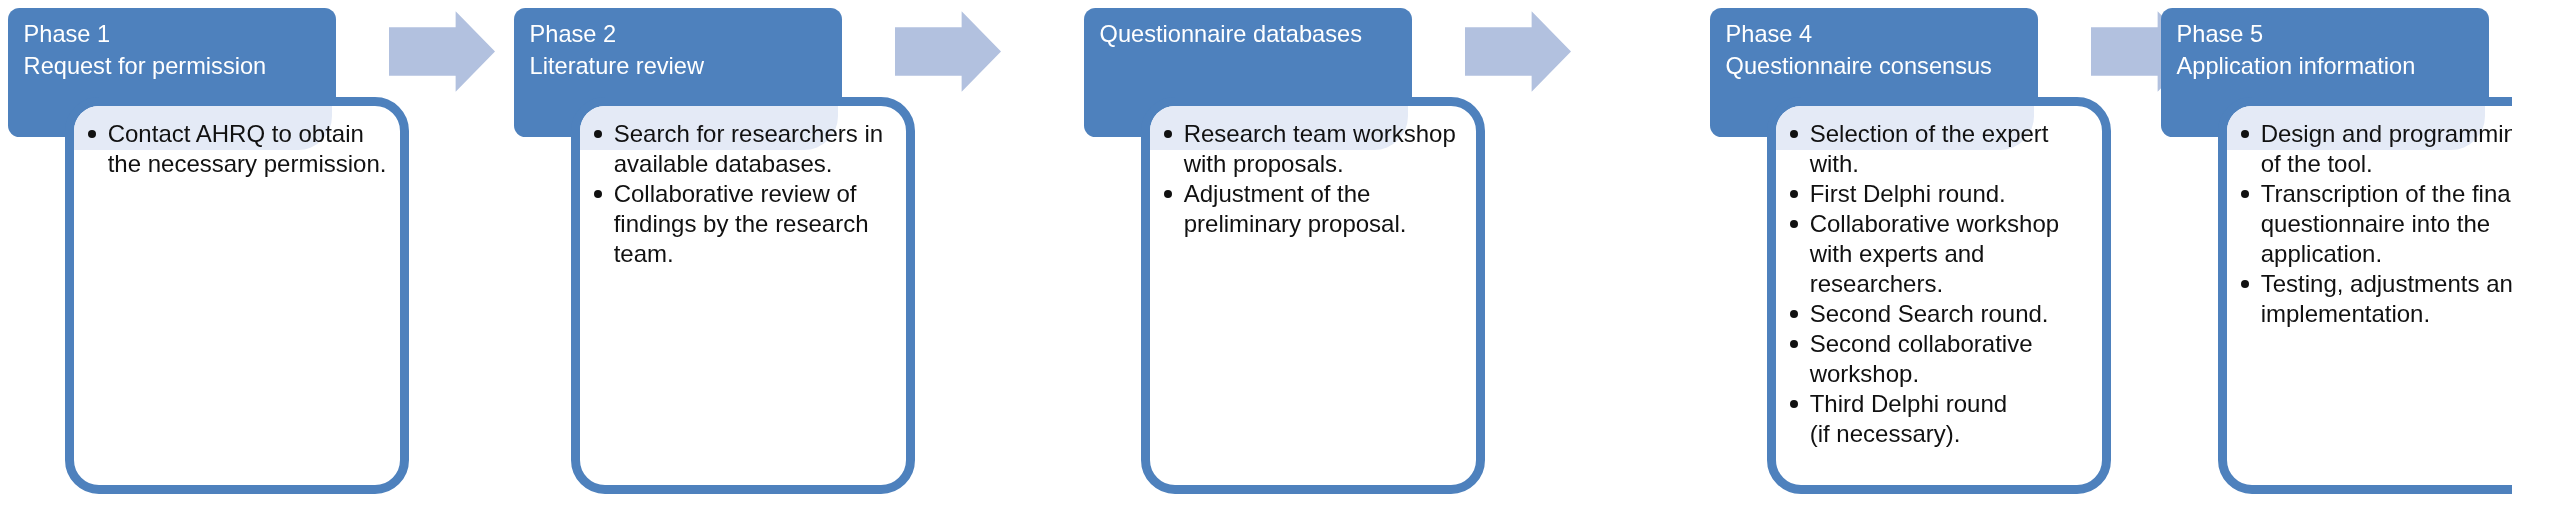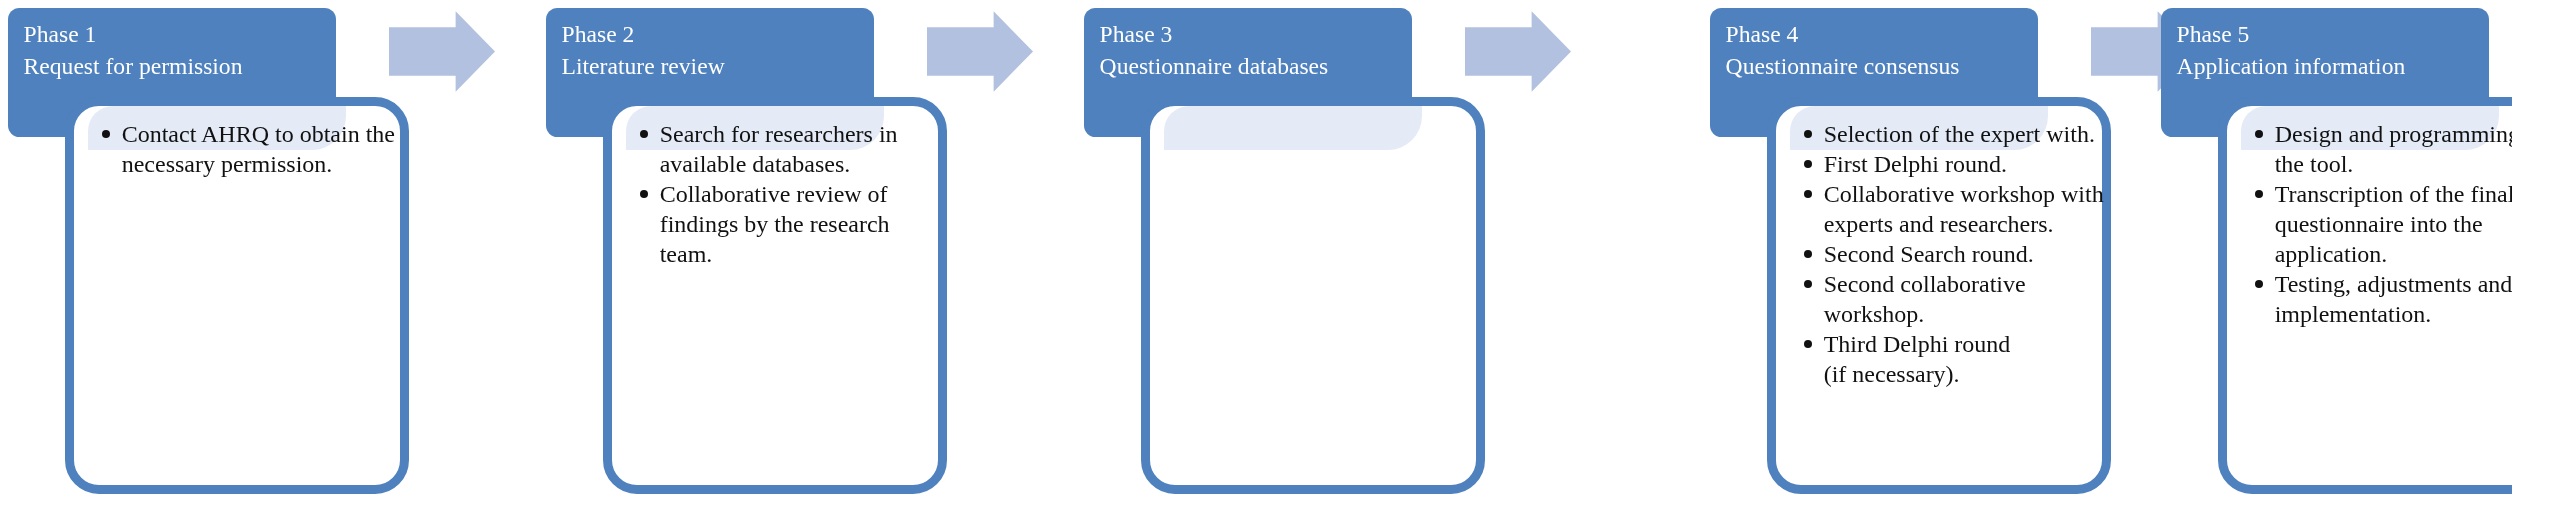--- a/index.html
+++ b/index.html
@@ -7,21 +7,20 @@
     padding: 0;
     background: #ffffff;
     font-family: "Liberation Sans", sans-serif;
   }
   .diagram {
     position: relative;
     width: 2512px;
     height: 507px;
     background: #ffffff;
     overflow: hidden;
-    font-family: Liberation Serif, serif;
   }
   .phase {
     position: absolute;
     top: 0;
     width: 538px;
     height: 507px;
   }
   .phase-header {
     position: absolute;
     left: 7.6px;
@@ -50,21 +49,20 @@
     box-sizing: border-box;
     background: var(--c-box_fill, #ffffff);
     border: 9px solid var(--c-box_border, #4E81BD);
     border-radius: 34px;
     z-index: 2;
   }
   .content-inner {
     position: relative;
     width: 100%;
     height: 100%;
-    margin-left: 14px;
   }
   .overlap-tint {
     position: absolute;
     left: 0;
     top: 0;
     width: 258px;
     height: 44px;
     background: var(--c-overlap_tint, #E4EAF6);
     border-radius: 25px 0 34px 0;
   }
@@ -103,21 +101,21 @@
     top: 11.4px;
     width: 106px;
     height: 81px;
     z-index: 0;
   }
   .arrow polygon {
     fill: var(--c-arrow, #B2C1DF);
   }
   
   .phase:nth-of-type(1) { left: 0; }
-  .phase:nth-of-type(2) { left: 538px; }
+  .phase:nth-of-type(2) { left: 506px; }
   .phase:nth-of-type(3) { left: 1076px; }
   .phase:nth-of-type(4) { left: 1702px; }
   .phase:nth-of-type(5) { left: 2153px; }
 </style>
 </head>
 <body>
 
 <div class="diagram">
 
   <section class="phase">
@@ -164,26 +162,35 @@
         </ul>
       </div>
     </div>
   </section>
 
   <section class="phase">
     <svg class="arrow" viewBox="0 0 140 106" xmlns="http://www.w3.org/2000/svg">
       <polygon points="0,21 88,21 88,0 140,53 88,106 88,85 0,85"></polygon>
     </svg>
     <div class="phase-header">
-      <div class="phase-title">Phase 3</div>
       <div class="phase-subtitle">Questionnaire databases</div>
     </div>
     <div class="content-box">
       <div class="content-inner">
         <div class="overlap-tint"></div>
+        <ul class="bullet-list">
+          <li class="bullet-item">
+            <span class="bullet-dot"></span>
+            <span class="bullet-text">Research team workshop with proposals.</span>
+          </li>
+          <li class="bullet-item">
+            <span class="bullet-dot"></span>
+            <span class="bullet-text">Adjustment of the preliminary proposal.</span>
+          </li>
+        </ul>
       </div>
     </div>
   </section>
 
   <section class="phase">
     <svg class="arrow" viewBox="0 0 140 106" xmlns="http://www.w3.org/2000/svg">
       <polygon points="0,21 88,21 88,0 140,53 88,106 88,85 0,85"></polygon>
     </svg>
     <div class="phase-header">
       <div class="phase-title">Phase 4</div>

